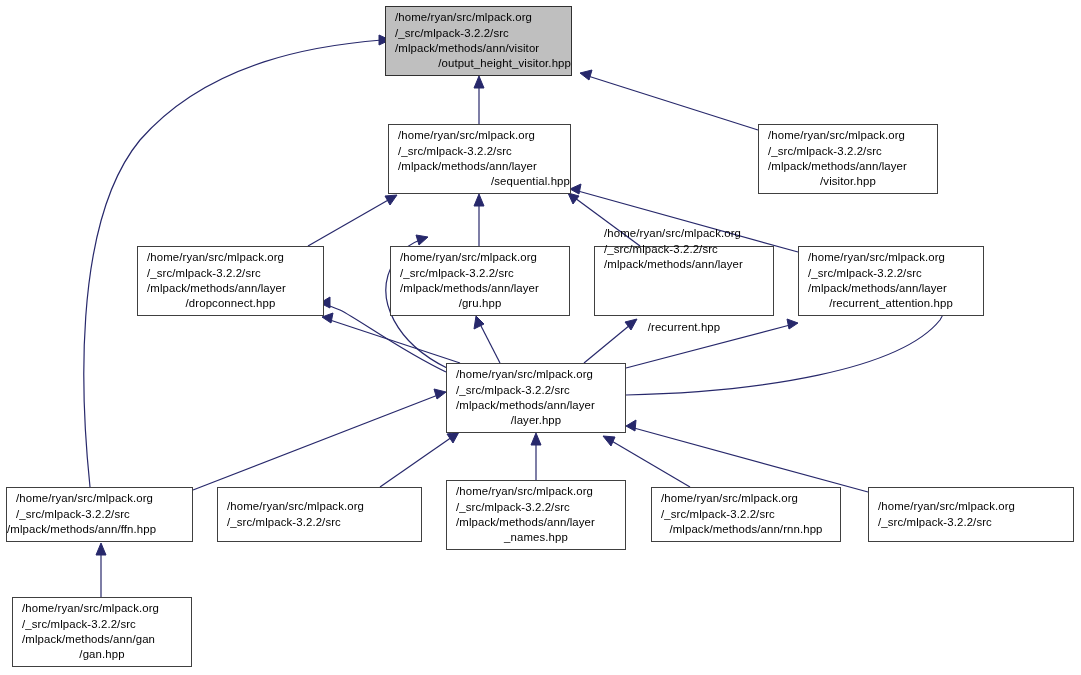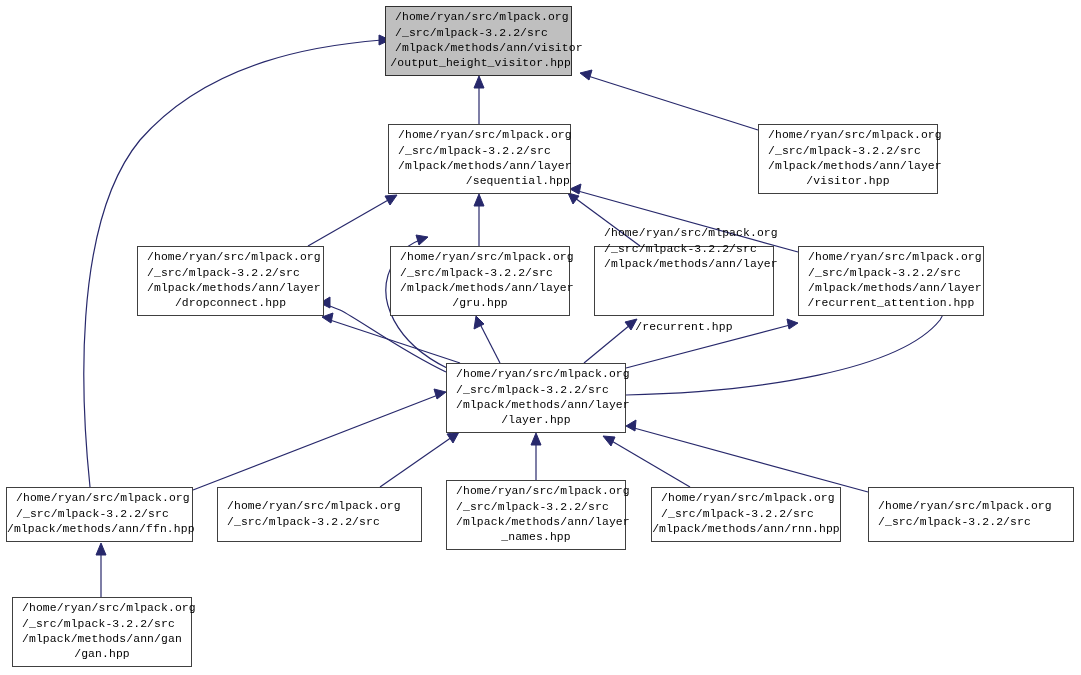--- a/index.html
+++ b/index.html
@@ -5,21 +5,21 @@
   html, body {
     margin: 0;
     padding: 0;
     background: #ffffff;
   }
   #canvas {
     position: relative;
     width: 1081px;
     height: 675px;
     background: #ffffff;
-    font-family: Liberation Mono, monospace;
+    font-family: Liberation Sans, sans-serif;
     overflow: hidden;
   }
   #edges {
     position: absolute;
     left: 0;
     top: 0;
     width: 1081px;
     height: 675px;
     pointer-events: none;
   }
@@ -144,19 +144,19 @@
       </g>
     </svg>
 <div class="node root" style="left: 385px; top: 6px; width: 187px; height: 70px;"><span class="ln l0">/home/ryan/src/mlpack.org</span><span class="ln l1">/_src/mlpack-3.2.2/src</span><span class="ln l2">/mlpack/methods/ann/visitor</span><span class="ln l3 last" style="text-align: right; padding-left: 0px;">/output_height_visitor.hpp</span></div>
     <div class="node" style="left: 388px; top: 124px; width: 183px; height: 70px;"><span class="ln l0">/home/ryan/src/mlpack.org</span><span class="ln l1">/_src/mlpack-3.2.2/src</span><span class="ln l2">/mlpack/methods/ann/layer</span><span class="ln l3 last" style="text-align: right; padding-left: 0px;">/sequential.hpp</span></div>
     <div class="node" style="left: 758px; top: 124px; width: 180px; height: 70px;"><span class="ln l0">/home/ryan/src/mlpack.org</span><span class="ln l1">/_src/mlpack-3.2.2/src</span><span class="ln l2">/mlpack/methods/ann/layer</span><span class="ln l3 last" style="text-align: center; padding-left: 0px;">/visitor.hpp</span></div>
     <div class="node" style="left: 137px; top: 246px; width: 187px; height: 70px;"><span class="ln l0">/home/ryan/src/mlpack.org</span><span class="ln l1">/_src/mlpack-3.2.2/src</span><span class="ln l2">/mlpack/methods/ann/layer</span><span class="ln l3 last" style="text-align: center; padding-left: 0px;">/dropconnect.hpp</span></div>
     <div class="node" style="left: 390px; top: 246px; width: 180px; height: 70px;"><span class="ln l0">/home/ryan/src/mlpack.org</span><span class="ln l1">/_src/mlpack-3.2.2/src</span><span class="ln l2">/mlpack/methods/ann/layer</span><span class="ln l3 last" style="text-align: center; padding-left: 0px;">/gru.hpp</span></div>
     <div class="node" style="left: 594px; top: 246px; width: 180px; height: 70px;"><span class="ln l0">/home/ryan/src/mlpack.org</span><span class="ln l1">/_src/mlpack-3.2.2/src</span><span class="ln l2">/mlpack/methods/ann/layer</span><span class="ln l3 last" style="text-align: center; padding-left: 0px; margin-top: 48px;">/recurrent.hpp</span></div>
     <div class="node" style="left: 798px; top: 246px; width: 186px; height: 70px;"><span class="ln l0">/home/ryan/src/mlpack.org</span><span class="ln l1">/_src/mlpack-3.2.2/src</span><span class="ln l2">/mlpack/methods/ann/layer</span><span class="ln l3 last" style="text-align: center; padding-left: 0px;">/recurrent_attention.hpp</span></div>
     <div class="node" style="left: 446px; top: 363px; width: 180px; height: 70px;"><span class="ln l0">/home/ryan/src/mlpack.org</span><span class="ln l1">/_src/mlpack-3.2.2/src</span><span class="ln l2">/mlpack/methods/ann/layer</span><span class="ln l3 last" style="text-align: center; padding-left: 0px;">/layer.hpp</span></div>
-    <div class="node" style="left: 6px; top: 487px; width: 187px; height: 55px;"><span class="ln l0">/home/ryan/src/mlpack.org</span><span class="ln l1">/_src/mlpack-3.2.2/src</span><span class="ln l2 last" style="text-align: right; padding-left: 0px;">/mlpack/methods/ann/ffn.hpp</span></div>
+    <div class="node" style="left: 6px; top: 487px; width: 187px; height: 55px;"><span class="ln l0">/home/ryan/src/mlpack.org</span><span class="ln l1">/_src/mlpack-3.2.2/src</span><span class="ln l2 last" style="text-align: left; padding-left: 0px;">/mlpack/methods/ann/ffn.hpp</span></div>
     <div class="node" style="left: 217px; top: 487px; width: 205px; height: 55px;"><span class="ln l0">/home/ryan/src/mlpack.org</span><span class="ln l1">/_src/mlpack-3.2.2/src</span></div>
     <div class="node" style="left: 446px; top: 480px; width: 180px; height: 70px;"><span class="ln l0">/home/ryan/src/mlpack.org</span><span class="ln l1">/_src/mlpack-3.2.2/src</span><span class="ln l2">/mlpack/methods/ann/layer</span><span class="ln l3 last" style="text-align: center; padding-left: 0px;">_names.hpp</span></div>
     <div class="node" style="left: 651px; top: 487px; width: 190px; height: 55px;"><span class="ln l0">/home/ryan/src/mlpack.org</span><span class="ln l1">/_src/mlpack-3.2.2/src</span><span class="ln l2 last" style="text-align: center; padding-left: 0px;">/mlpack/methods/ann/rnn.hpp</span></div>
     <div class="node" style="left: 868px; top: 487px; width: 206px; height: 55px;"><span class="ln l0">/home/ryan/src/mlpack.org</span><span class="ln l1">/_src/mlpack-3.2.2/src</span></div>
     <div class="node" style="left: 12px; top: 597px; width: 180px; height: 70px;"><span class="ln l0">/home/ryan/src/mlpack.org</span><span class="ln l1">/_src/mlpack-3.2.2/src</span><span class="ln l2">/mlpack/methods/ann/gan</span><span class="ln l3 last" style="text-align: center; padding-left: 0px;">/gan.hpp</span></div>
   </div>
 
 </body></html>

